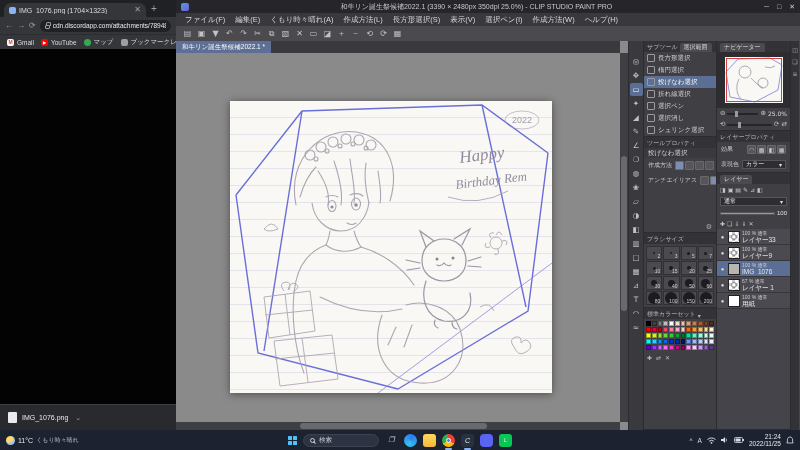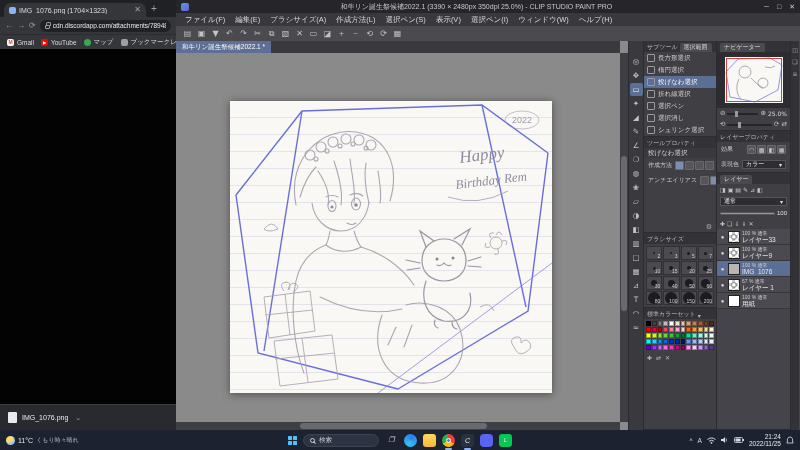--- a/index.html
+++ b/index.html
@@ -210,26 +210,26 @@
     <span class="c-winbtns">
       <span>─</span>
       <span>□</span>
       <span>✕</span>
     </span>
   </div>
   <div class="c-menu">
 
   <span>ファイル(F)</span>
       <span>編集(E)</span>
-      <span>ブラシサイズ(A)</span>
+      <span>くもり時々晴れ(A)</span>
       <span>作成方法(L)</span>
-      <span>選択ペン(S)</span>
+      <span>長方形選択(S)</span>
       <span>表示(V)</span>
       <span>選択ペン(I)</span>
-      <span>ウィンドウ(W)</span>
+      <span>作成方法(W)</span>
       <span>ヘルプ(H)</span>
     </div>
   <div class="c-toolbar icon-font">
 
   <span class="tb-ico">▤</span>
       <span class="tb-ico">▣</span>
       <span class="tb-ico">▼</span>
       <span class="tb-ico">↶</span>
       <span class="tb-ico">↷</span>
       <span class="tb-ico">✂</span>

